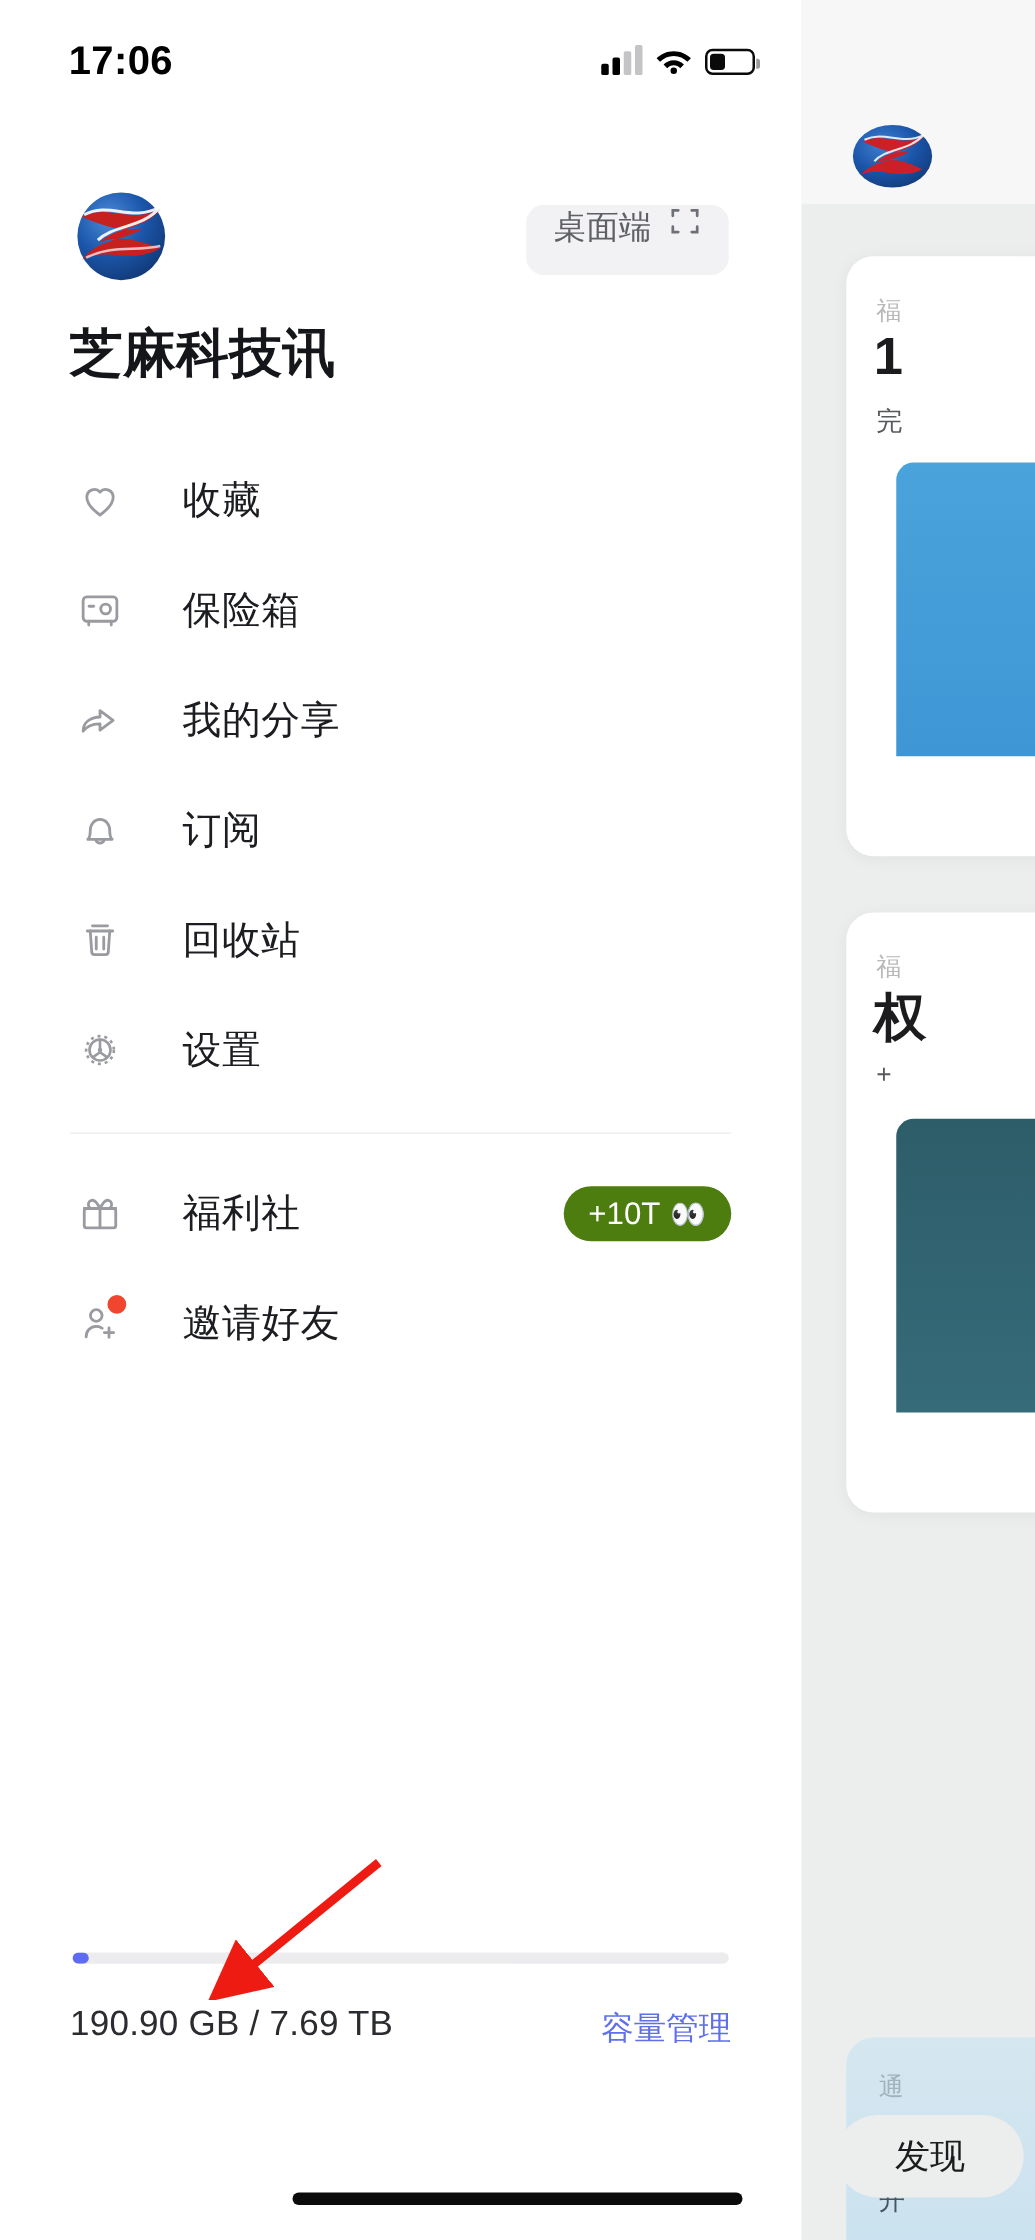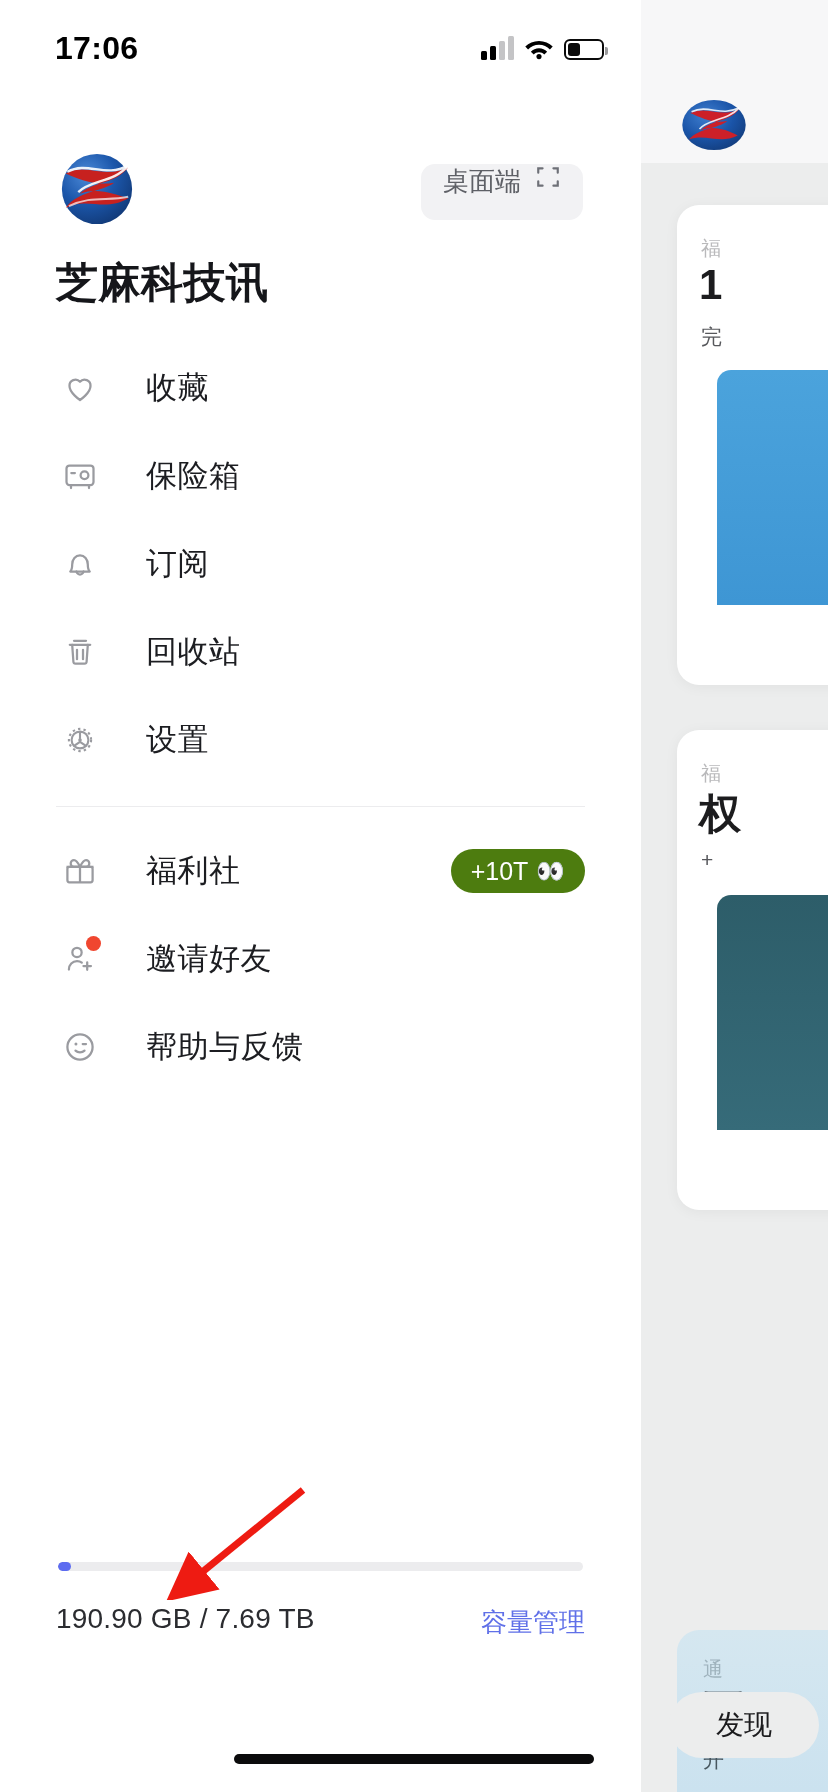--- a/index.html
+++ b/index.html
@@ -150,21 +150,21 @@
   .desktop-btn .lbl { font-size: 26px; color: #5e6066; }
   .scan-icon { width: 26px; height: 26px; }
 
   .app-title {
     position: absolute; top: 255px; left: 56px;
     font-size: 42px; font-weight: bold; color: #15161a;
     letter-spacing: 0.5px;
   }
 
   
-  .menu { position: absolute; top: 344px; left: 0; width: 641px; }
+  .menu { position: absolute; top: 356px; left: 0; width: 641px; }
   .menu-item {
     position: relative;
     height: 88px;
     display: flex; align-items: center;
     padding-left: 58px; padding-right: 56px;
   }
   .menu-item .mi-icon {
     width: 44px; height: 44px;
     display: flex; align-items: center; justify-content: center;
     flex: 0 0 44px;
@@ -338,20 +338,28 @@
           <svg width="36" height="36" viewBox="0 0 24 24" fill="none" stroke="#9a9ba0" stroke-width="1.5">
             <rect x="3" y="5" width="18" height="13" rx="2"></rect>
             <circle cx="15" cy="11.5" r="2.6"></circle>
             <path d="M6.2 10h2.4" stroke-linecap="round"></path>
             <path d="M6 18v2M18 18v2" stroke-linecap="round"></path>
           </svg>
         </span>
         <span class="mi-label">保险箱</span>
       </div>
 
+      <div class="menu-item">
+        <span class="mi-icon">
+          <svg width="36" height="36" viewBox="0 0 24 24" fill="none" stroke="#9a9ba0" stroke-width="1.5" stroke-linejoin="round">
+            <path d="M3 18c0-5 4-7.4 9-7.6V7l7 5.2-7 5.2v-3.3C7.8 14 5 15.4 3 18z"></path>
+          </svg>
+        </span>
+        <span class="mi-label">我的分享</span>
+      </div>
 
       <div class="menu-item">
         <span class="mi-icon">
           <svg width="36" height="36" viewBox="0 0 24 24" fill="none" stroke="#9a9ba0" stroke-width="1.5">
             <path d="M5.5 17c1.2-1.1 1.3-2.6 1.3-4.6C6.8 8.9 9 6.3 12 6.3s5.2 2.6 5.2 6.1c0 2 .1 3.5 1.3 4.6z" stroke-linejoin="round"></path>
             <path d="M9.6 17c.4 1.2 1.3 2 2.4 2s2-.8 2.4-2" stroke-linecap="round"></path>
           </svg>
         </span>
         <span class="mi-label">订阅</span>
       </div>
@@ -403,31 +411,20 @@
           <svg width="36" height="36" viewBox="0 0 24 24" fill="none" stroke="#9a9ba0" stroke-width="1.5" stroke-linecap="round">
             <circle cx="10" cy="7.6" r="3.1"></circle>
             <path d="M4.6 19c0-3.3 2.4-5.6 5.4-5.6 1.2 0 2.3.3 3.2 1"></path>
             <path d="M16.8 14.2v5M14.3 16.7h5"></path>
           </svg>
           <span class="reddot"></span>
         </span>
         <span class="mi-label">邀请好友</span>
       </div>
 
-      <div class="menu-item">
-        <span class="mi-icon">
-          <svg width="36" height="36" viewBox="0 0 24 24" fill="none" stroke="#9a9ba0" stroke-width="1.5" stroke-linecap="round">
-            <circle cx="12" cy="12" r="8.4"></circle>
-            <circle cx="9.3" cy="10" r="1" fill="#9a9ba0" stroke="none"></circle>
-            <path d="M13.8 10h2.2"></path>
-            <path d="M9 14.4c1.6 1.6 4.4 1.6 6 0"></path>
-          </svg>
-        </span>
-        <span class="mi-label">帮助与反馈</span>
-      </div>
     </div>
 
     <div class="storage-bar">
       <div class="sfill" id="storage-fill" style="width: 2.4%; background: rgb(93, 108, 240);"></div>
     </div>
     <div class="storage-text">190.90 GB / 7.69 TB</div>
     <div class="storage-link">容量管理</div>
   </div>
 
   <svg class="annot-arrow" width="180" height="120" viewBox="0 0 180 120">

